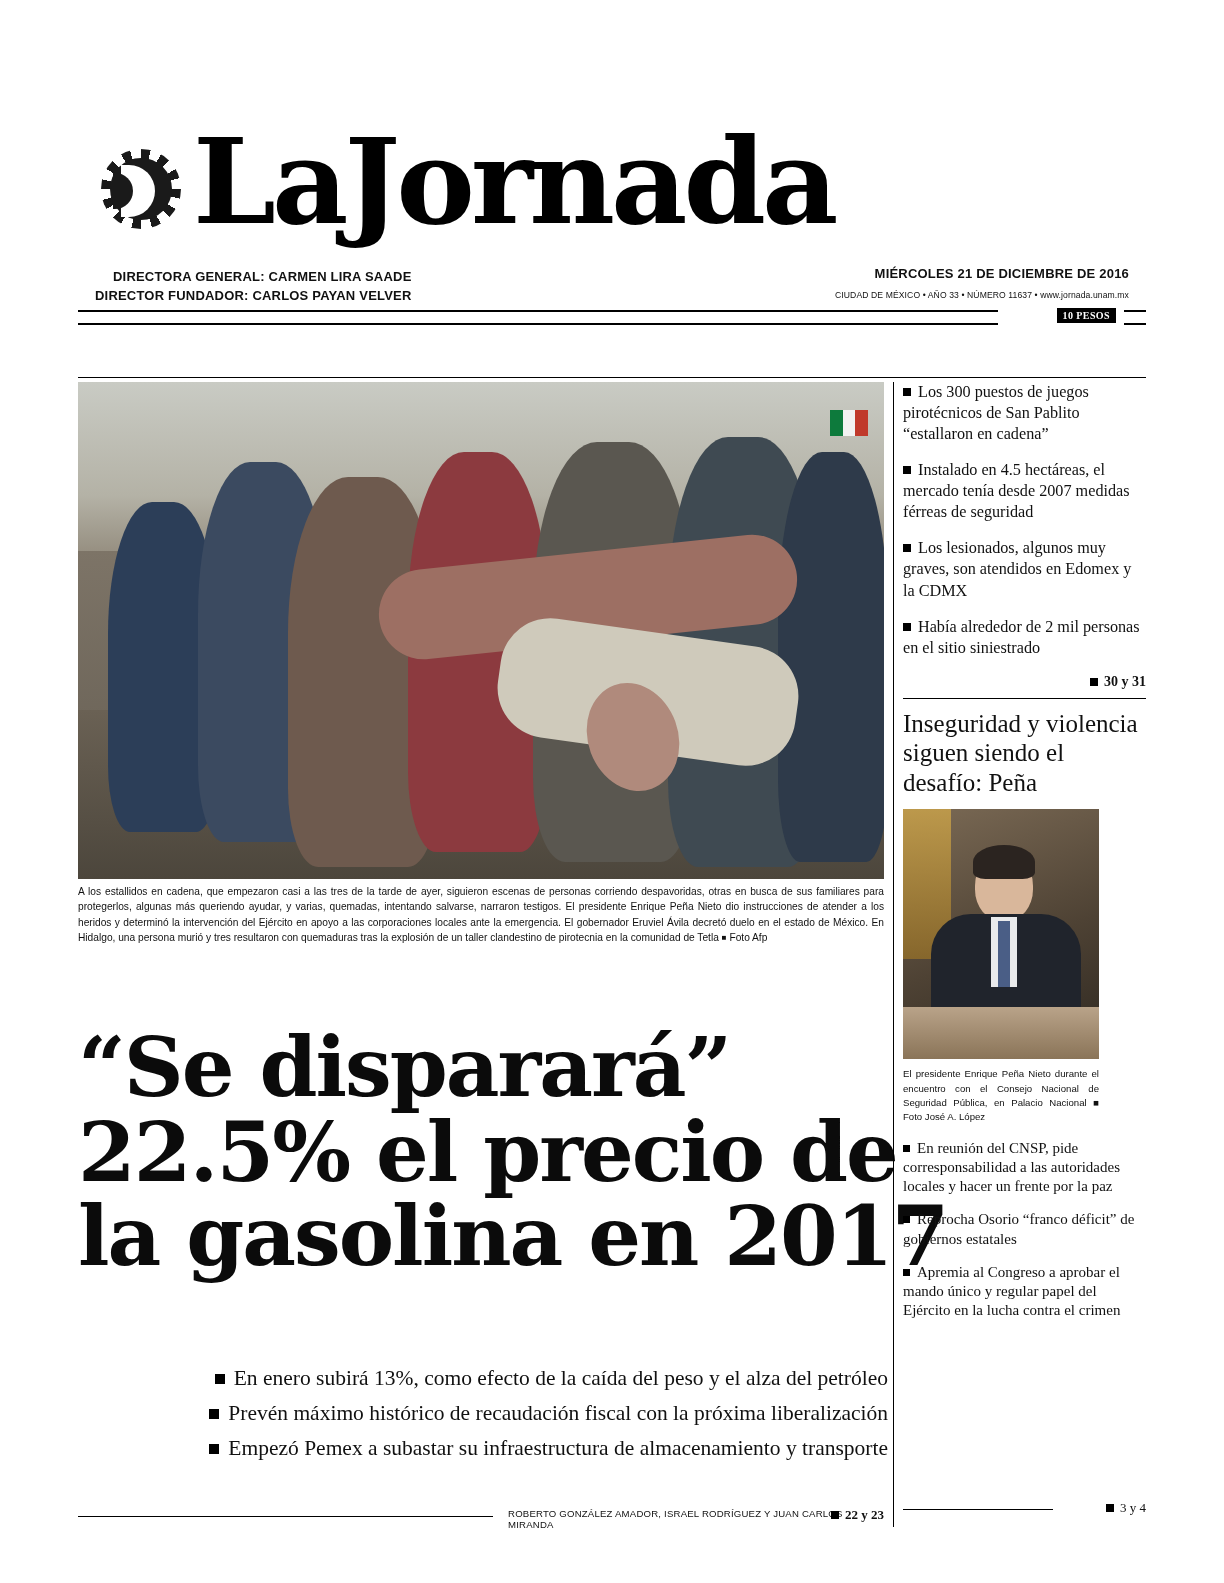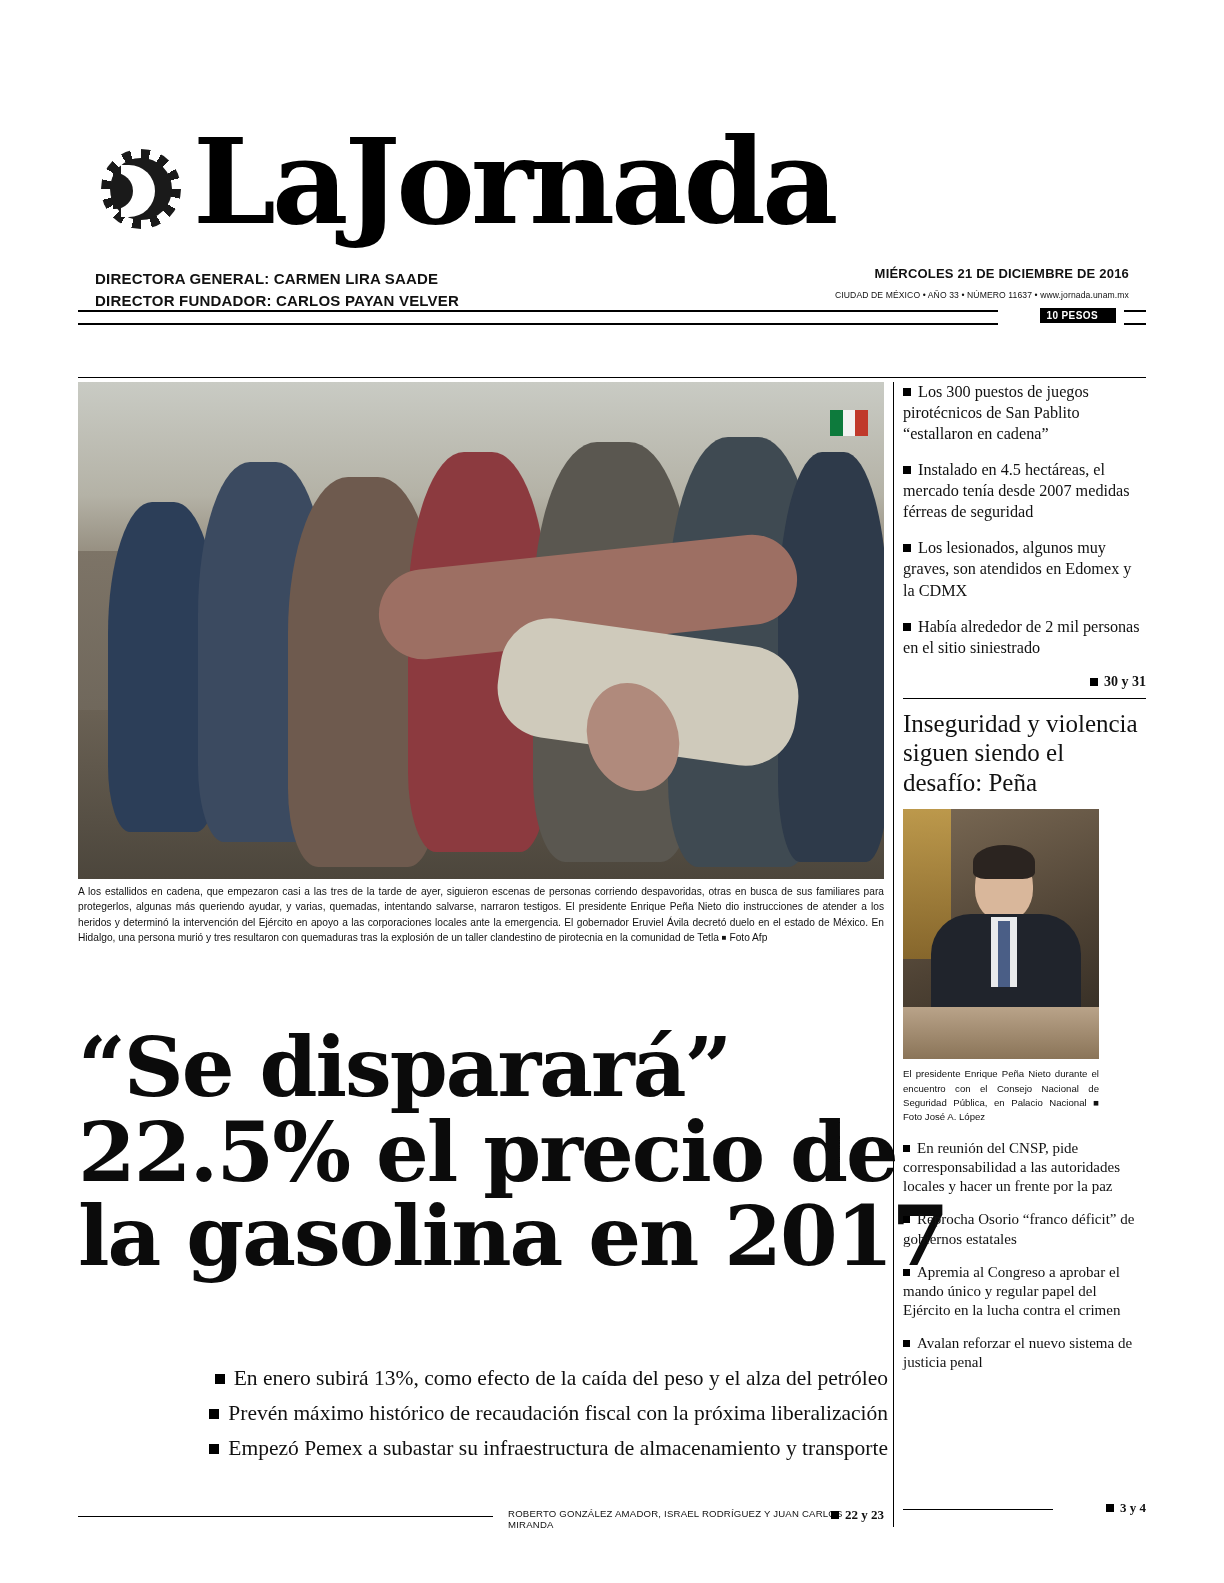--- a/index.html
+++ b/index.html
@@ -93,24 +93,25 @@
     margin-left: 2px;
   }
 
   
   .credits {
     position: absolute;
     left: 95px;
     top: 268px;
     font-family: "Liberation Sans", sans-serif;
     font-weight: bold;
-    font-size: 15px;
+    font-size: 13px;
     letter-spacing: 0.2px;
     line-height: 1.45;
     color: #111;
+    text-align: right;
   }
   .dateblock {
     position: absolute;
     right: 95px;
     top: 266px;
     text-align: right;
   }
   .dateline {
     font-family: "Liberation Sans", sans-serif;
     font-weight: bold;
@@ -143,25 +144,25 @@
     border-bottom: 2px solid #000;
   }
   .rule-row .bars-left { left: 0; width: 920px; }
   .rule-row .bars-right { right: 0; width: 22px; }
   .price-badge {
     position: absolute;
     right: 30px;
     top: 0px;
     background: #000;
     color: #fff;
-    font-family: Liberation Sans, sans-serif;
+    font-family: Liberation Serif, serif;
     font-weight: bold;
     font-size: 10px;
     letter-spacing: 0.4px;
-    padding: 2px 18px 2px 6px;
+    padding: 2px 6px 2px 6px;
   }
 
   
   .top-headline {
     position: absolute;
     left: 78px;
     top: 334px;
     width: 1068px;
     text-align: center;
     font-family: "Liberation Serif", serif;
@@ -481,21 +482,21 @@
   }
   .rcol-bottom .line {
     border-top: 1.2px solid #000;
     width: 150px;
     display: inline-block;
     vertical-align: 4px;
   }
   .rcol-bottom .ref {
     float: right;
     font-family: "Liberation Serif", serif;
-    font-weight: bold;
+    font-weight: normal;
     font-size: 13px;
     color: #111;
   }
   .rcol-bottom .ref .sq {
     display: inline-block;
     width: 8px; height: 8px;
     background: #000;
     margin-right: 6px;
   }
 </style>
@@ -598,21 +599,20 @@
 
     <div class="pena-caption">
       <span>El presidente Enrique Peña Nieto durante el encuentro con el Consejo Nacional de Seguridad Pública, en Palacio Nacional</span>
       <span class="credit-mark">■</span>
       <span>Foto José A. López</span>
     </div>
 
     <div class="rbullet-sm"><span class="sq"></span><span>En reunión del CNSP, pide corresponsabilidad a las autoridades locales y hacer un frente por la paz</span></div>
     <div class="rbullet-sm"><span class="sq"></span><span>Reprocha Osorio “franco déficit” de gobiernos estatales</span></div>
     <div class="rbullet-sm"><span class="sq"></span><span>Apremia al Congreso a aprobar el mando único y regular papel del Ejército en la lucha contra el crimen</span></div>
-    <div class="rbullet-sm"><span class="sq"></span><span>Avalan reforzar el nuevo sistema de justicia penal</span></div>
   </div>
 
   <div class="rcol-bottom">
     <span class="line"></span>
     <span class="ref"><span class="sq"></span><span>3 y 4</span></span>
   </div>
 
 </div>
 
 </body></html>

